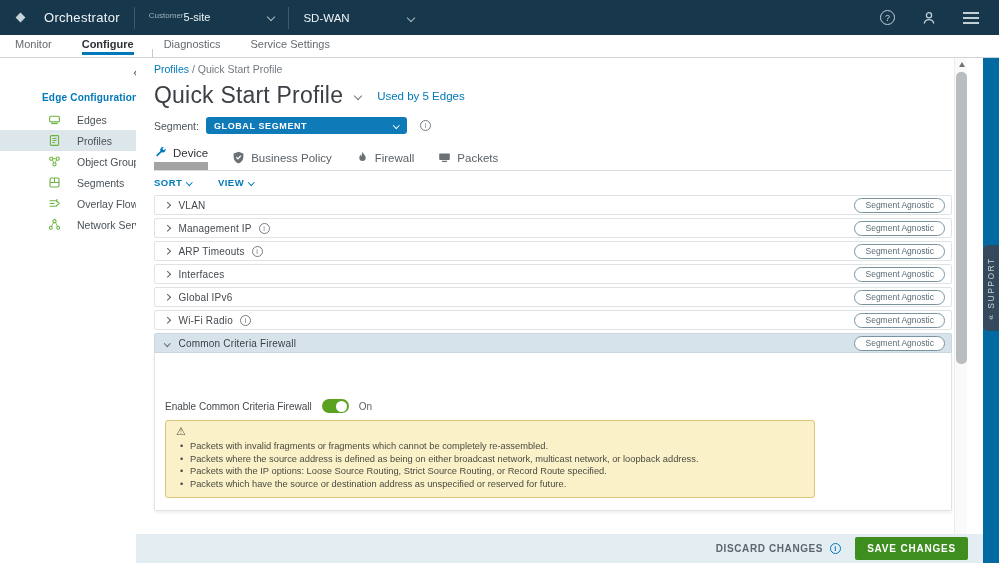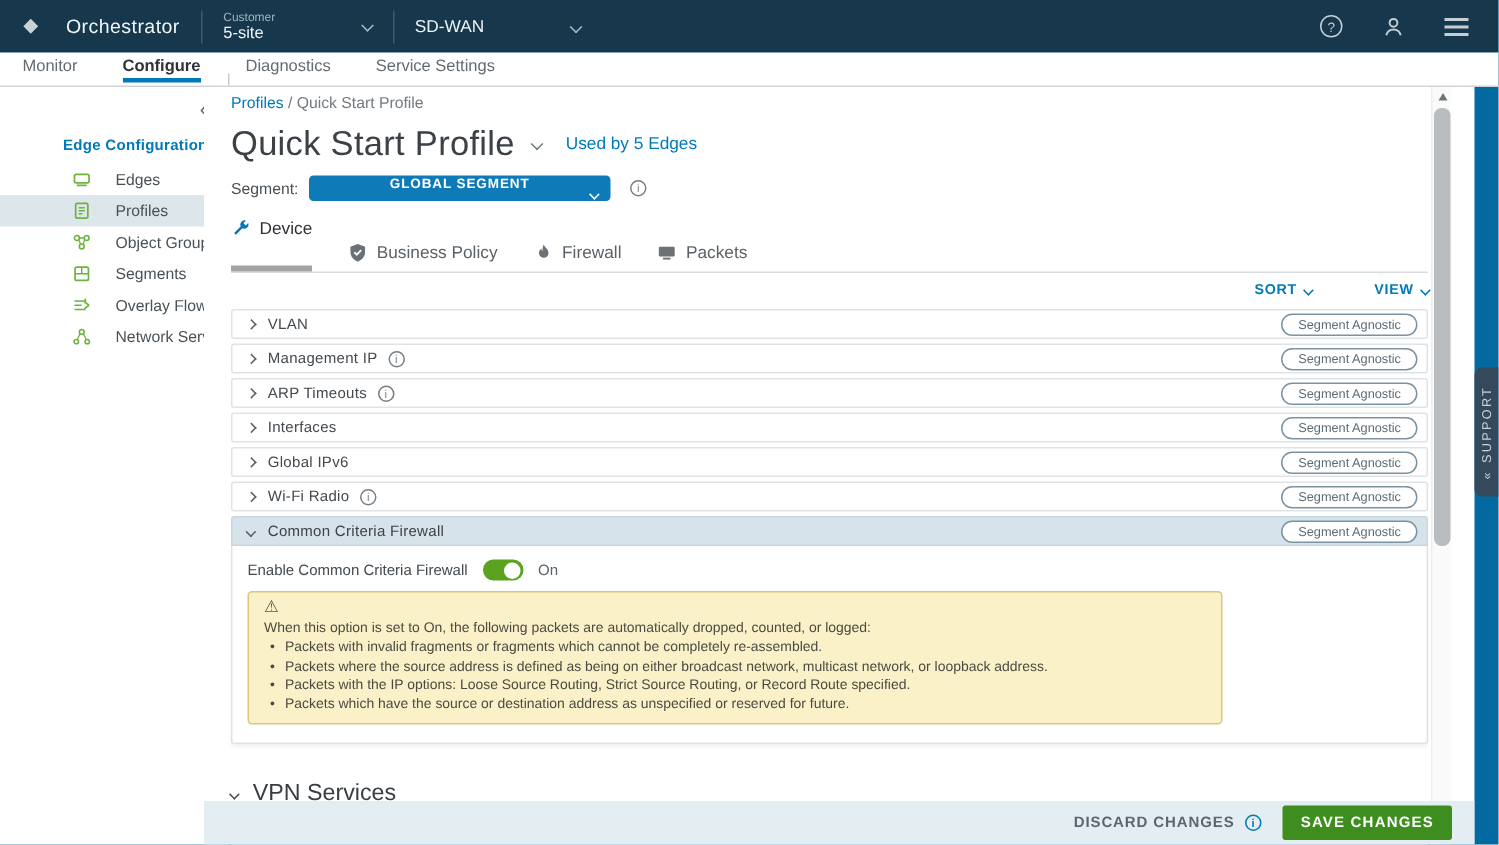--- a/index.html
+++ b/index.html
@@ -7,21 +7,21 @@
   body { font-family:"Liberation Sans", sans-serif; background:#fff; }
   .app { position:relative; width:999px; height:563px; overflow:hidden; background:#0369a1; }
 
   
   .topbar { position:absolute; top:0; left:0; width:999px; height:35px; background:#17384c;
             display:flex; align-items:center; color:#fff; }
   .logo-diamond { width:7px; height:7px; background:#e8eef1; transform:rotate(45deg); margin-left:17px; opacity:.85; }
   .brand { font-size:13px; letter-spacing:.3px; margin-left:20px; color:#f2f6f8; }
   .tb-divider { width:1px; height:22px; background:#3d5a6c; margin:0 14px; }
   .tb-select { display:flex; align-items:center; cursor:pointer; }
-  .cust-text { display:flex; flex-direction:column; line-height:1.15; }
+  .cust-text { display:flex; flex-direction:row; line-height:1.15; }
   .cust-label { font-size:8px; color:#9fb2bd; }
   .cust-value { font-size:11px; color:#eef4f7; }
   .tb-select .chev { margin-left:58px; }
   .product { font-size:11.5px; color:#eef4f7; }
   .tb-right { margin-left:auto; display:flex; align-items:center; gap:26px; margin-right:20px; }
   .icon-btn { display:flex; align-items:center; justify-content:center; cursor:pointer; }
   .help-circle { width:15px; height:15px; border:1.2px solid #c3ced5; border-radius:50%;
                  font-size:9px; color:#c3ced5; display:flex; align-items:center; justify-content:center; }
   .burger { display:flex; flex-direction:column; gap:3px; }
   .burger i { display:block; width:16px; height:2px; background:#c3ced5; }
@@ -61,56 +61,56 @@
   .breadcrumb .bc-cur { color:#737a80; }
 
   .title-row { display:flex; align-items:center; margin-top:7px; }
   .page-title { font-size:23px; font-weight:300; color:#3b4146; letter-spacing:.2px; }
   .title-caret { margin-left:12px; color:#6e787f; cursor:pointer; }
   .used-by { margin-left:16px; font-size:11.5px; color:#0079b8; cursor:pointer; }
 
   .segment-row { display:flex; align-items:center; margin-top:8px; }
   .segment-label { font-size:10.5px; color:#4a5157; }
   .segment-dd { margin-left:7px; width:201px; height:17px; background:#0f7ab8; border-radius:3px;
-                display:flex; align-items:center; padding:0 8px; cursor:pointer; color:#fff;flex-direction:column; }
+                display:flex; align-items:center; padding:0 8px; cursor:pointer; color:#fff; }
   .segment-dd .dd-text { font-size:9px; font-weight:bold; letter-spacing:.6px; }
   .segment-dd .chev { margin-left:auto; }
   .info-i { display:inline-flex; width:11px; height:11px; border:1px solid #767d83; border-radius:50%;
             color:#767d83; font-size:7.5px; align-items:center; justify-content:center; font-style:normal;
             flex:0 0 auto; cursor:pointer; }
   .segment-row .info-i { margin-left:13px; }
 
   .tabs { display:flex; align-items:flex-end; margin-top:12px; border-bottom:1px solid #d9dde0; width:798px; }
   .tab { display:flex; align-items:center; gap:6px; font-size:11.5px; color:#5a6167; margin-right:24px;
          padding-bottom:6px; cursor:pointer; }
-  .tab.active { color:#2d3237; border-bottom:4px solid #a3a3a3; padding-bottom:18px; }
+  .tab.active { color:#2d3237; border-bottom:8px solid #a3a3a3; padding-bottom:3px; }
   .tab svg { display:block; }
 
-  .sortview { display:flex; justify-content:flex-end; gap:42px; width:798px; margin-top:6px; }
+  .sortview { display:flex; justify-content:flex-start; gap:26px; width:798px; margin-top:6px; }
   .sv-item { display:flex; align-items:center; gap:5px; font-size:9.5px; font-weight:bold; letter-spacing:.5px;
              color:#0079b8; cursor:pointer; }
 
   .section-head { display:flex; align-items:center; gap:10px; margin-top:8px; cursor:pointer; }
   .section-head .chev { color:#4a5157; }
   .section-title { font-size:15.5px; color:#383e43; }
 
   .rows { margin-top:7px; width:798px; }
   .acc-row { position:relative; display:flex; align-items:center; height:20px; border:1px solid #dfe3e6;
              border-radius:2px; background:#fff; margin-bottom:3px; padding:0 6px 0 10px; cursor:pointer; }
   .acc-row.expanded { background:#d7e3ea; border-color:#c8d6de; margin-bottom:0; border-radius:2px 2px 0 0; }
   .acc-row .chev { color:#5a6artzt167; color:#5a6167; margin-right:9px; }
   .row-label { font-size:10px; color:#43494e; letter-spacing:.2px; white-space:nowrap; }
   .row-label.strong { color:#3c4247; }
   .acc-row .info-i { margin-left:7px; }
   .badge { margin-left:auto; border:1px solid #7b93a1; border-radius:9px; padding:1.5px 10px;
            font-size:8.5px; color:#5b6c76; white-space:nowrap; background:#fff; }
 
   .ccf-detail { border:1px solid #dfe3e6; border-top:none; border-radius:0 0 2px 2px; background:#fff;
                 padding:9px 10px 12px 10px; margin-bottom:3px; box-shadow:0 2px 3px rgba(0,0,0,.06); }
-  .enable-row { display:flex; align-items:center; gap:10px; }
+  .enable-row { display:flex; align-items:center; gap:10px;margin-top:37px; }
   .enable-label { font-size:10px; color:#43494e; }
   .toggle { position:relative; width:27px; height:14px; background:#5aa220; border-radius:8px; cursor:pointer; flex:0 0 auto; }
   .toggle::after { content:""; position:absolute; top:1.5px; right:1.5px; width:11px; height:11px;
                    background:#fff; border-radius:50%; }
   .toggle-state { font-size:10px; color:#5a6167; }
 
   .warn-box { margin-top:7px; width:650px; background:#fbf1c8; border:1px solid #dcc67e; border-radius:3px;
               padding:4px 10px 7px 10px; }
   .warn-icon { font-size:11px; color:#5f5647; line-height:13px; }
   .warn-intro { font-size:9.3px; color:#4a4a42; margin-top:1px; }
@@ -355,21 +355,20 @@
         </div>
 
         <div class="ccf-detail">
           <div class="enable-row">
             <span class="enable-label">Enable Common Criteria Firewall</span>
             <span class="toggle"></span>
             <span class="toggle-state">On</span>
           </div>
           <div class="warn-box">
             <div class="warn-icon">⚠</div>
-            <div class="warn-intro">When this option is set to On, the following packets are automatically dropped, counted, or logged:</div>
             <ul class="warn-list">
               <li>Packets with invalid fragments or fragments which cannot be completely re-assembled.</li>
               <li>Packets where the source address is defined as being on either broadcast network, multicast network, or loopback address.</li>
               <li>Packets with the IP options: Loose Source Routing, Strict Source Routing, or Record Route specified.</li>
               <li>Packets which have the source or destination address as unspecified or reserved for future.</li>
             </ul>
           </div>
         </div>
       </div>
 

